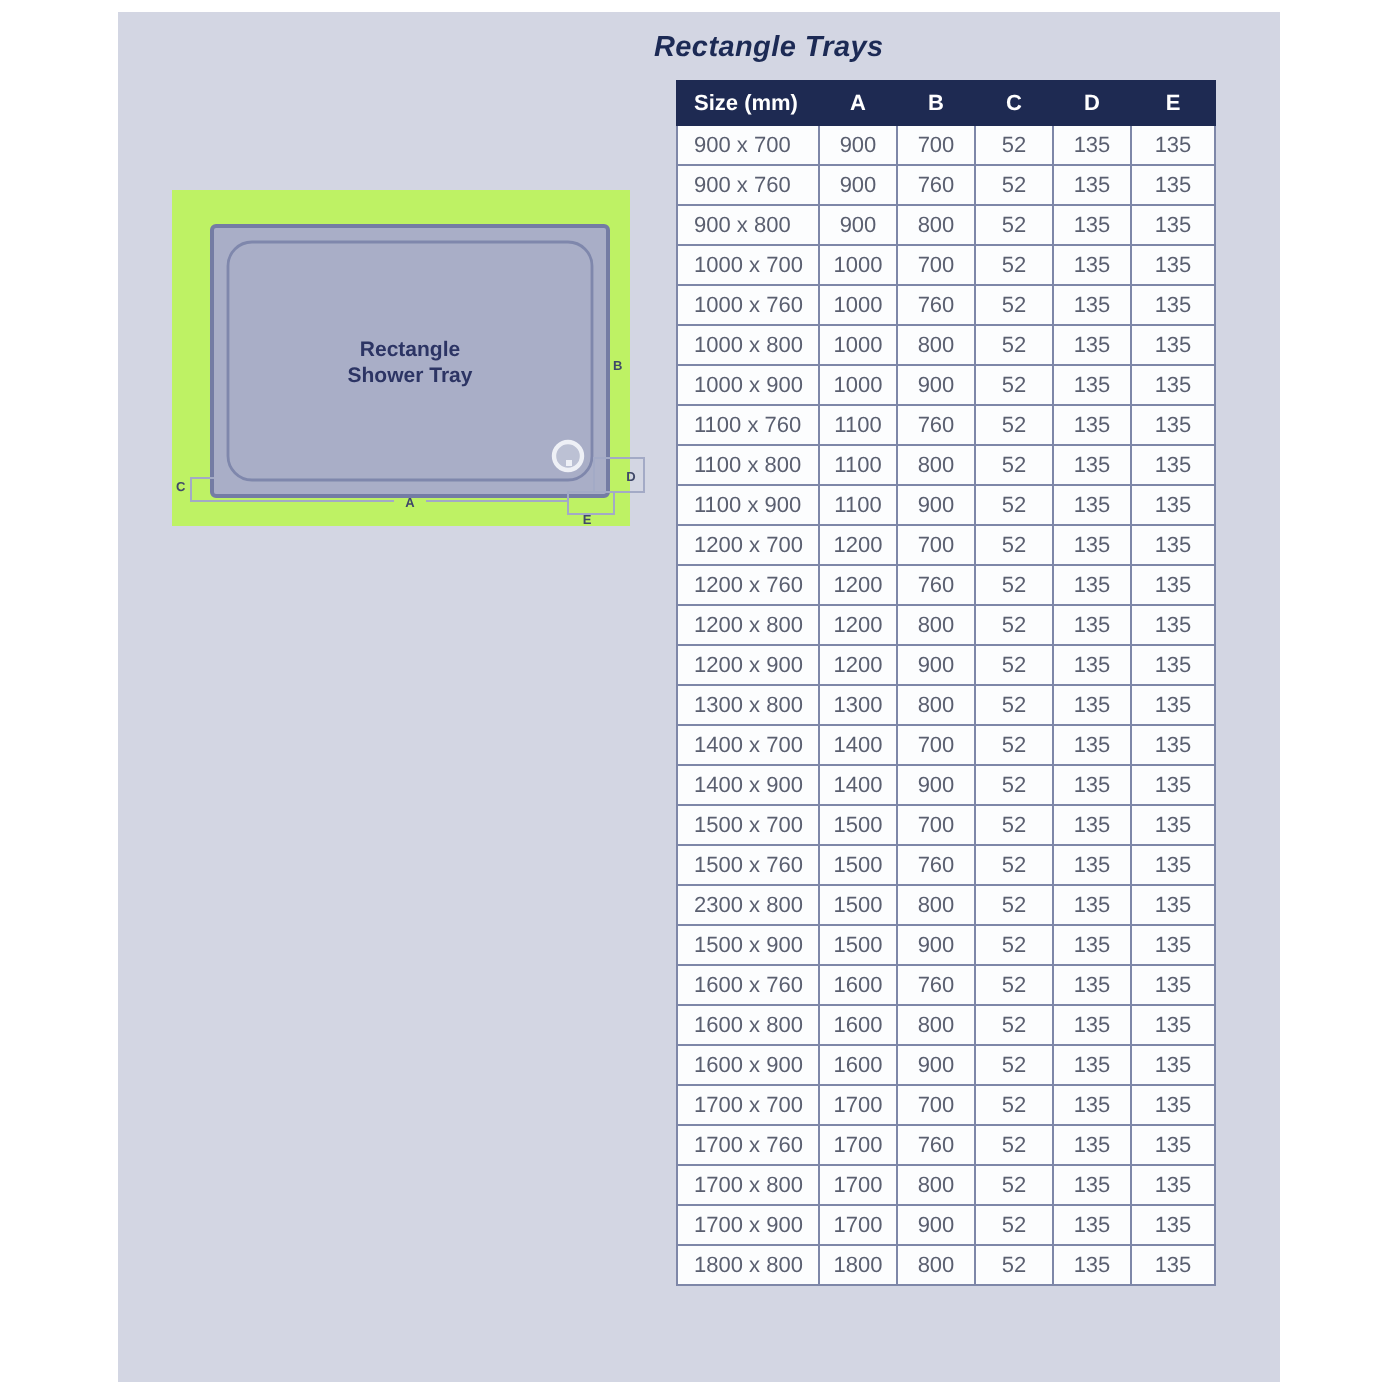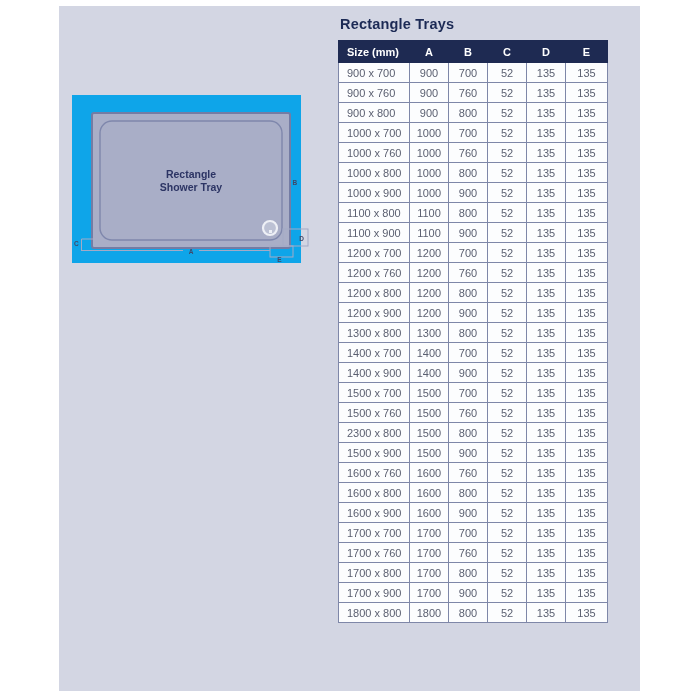--- a/index.html
+++ b/index.html
@@ -6,27 +6,27 @@
   .page {
     position:relative; width:700px; height:700px;
     background:#ffffff; overflow:hidden;
     font-family:"Liberation Sans", sans-serif;
   }
   .panel {
     position:absolute; left:59px; top:6px; width:581px; height:685px;
     background:#d3d6e3;
   }
   .diagram-panel {
-    position:absolute; left:13px; top:89px; width:229px; height:168px;
-    background:#0ea5e9;
+    position:absolute; left:27px; top:89px; width:229px; height:168px;
+    background:#bef264;
   }
   .diagram-panel svg { display:block; width:237px; height:168px; }
   .section-title {
-    position:absolute; left:281px; top:10px;
-    font-size:14.5px; font-weight:bold; color:#1c2a55; letter-spacing:0.2px;
+    position:absolute; left:268px; top:10px;
+    font-size:14.5px; font-weight:bold; color:#1c2a55; letter-spacing:0.2px;font-style:italic;
   }
   table.spec {
     position:absolute; left:279px; top:34px;
     border-collapse:collapse; table-layout:fixed;
     font-size:11px;
   }
   table.spec th {
     background:#1e2a52; color:#ffffff;
     border:1px solid #1e2a52;
     font-size:11px; font-weight:bold;
@@ -154,20 +154,28 @@
           </tr>
           <tr>
             <td class="size-col">1000 x 900</td>
             <td>1000</td>
             <td>900</td>
             <td>52</td>
             <td>135</td>
             <td>135</td>
           </tr>
           <tr>
+            <td class="size-col">1100 x 760</td>
+            <td>1100</td>
+            <td>760</td>
+            <td>52</td>
+            <td>135</td>
+            <td>135</td>
+          </tr>
+          <tr>
             <td class="size-col">1100 x 800</td>
             <td>1100</td>
             <td>800</td>
             <td>52</td>
             <td>135</td>
             <td>135</td>
           </tr>
           <tr>
             <td class="size-col">1100 x 900</td>
             <td>1100</td>

